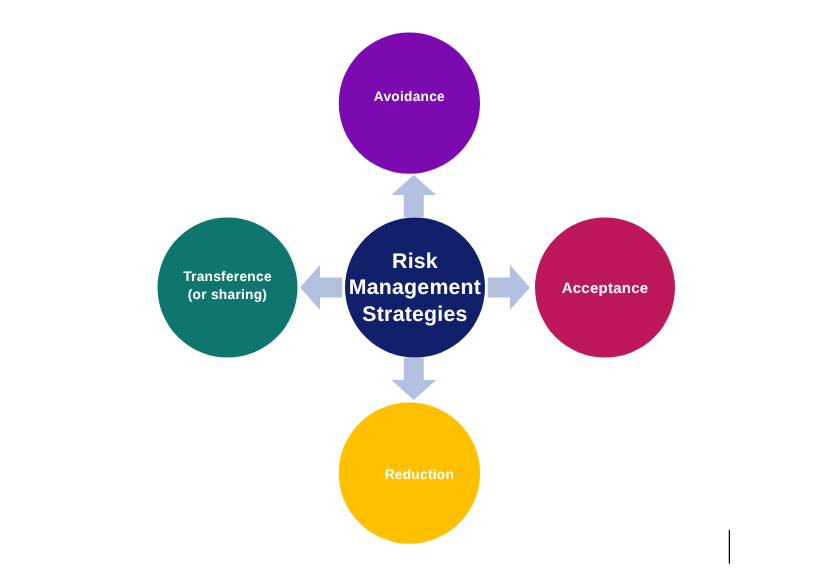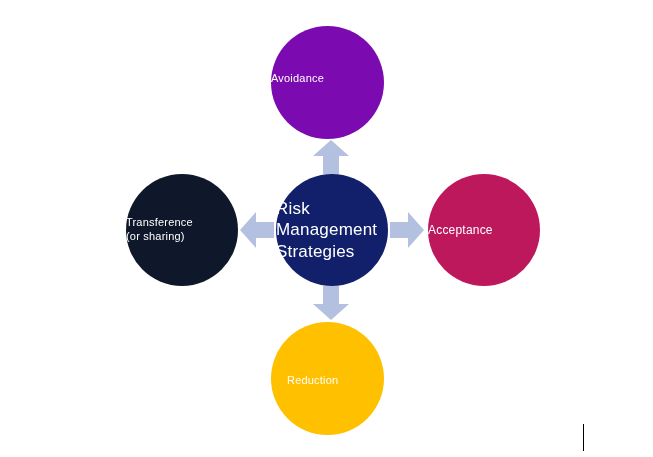--- a/index.html
+++ b/index.html
@@ -16,23 +16,23 @@
     height: 457px;
     background: #ffffff;
     overflow: hidden;
   }
   .node {
     position: absolute;
     border-radius: 50%;
     display: flex;
     align-items: center;
     justify-content: center;
-    text-align: left;
+    text-align: center;
     color: #ffffff;
-    font-weight: normal;
+    font-weight: bold;
     line-height: 1.25;
     letter-spacing: 0.2px;
     box-sizing: border-box;
   }
   .node-label {
     display: block;
     width: 100%;
     white-space: pre-line;
   }
 
@@ -70,21 +70,21 @@
     z-index: 2;
   }
   #node-bottom .node-label { transform: translateY(2px); padding-left: 16px; }
 
   
   #node-left {
     left: 126px;
     top: 174px;
     width: 112px;
     height: 112px;
-    background: #0f172a;
+    background: #0f766e;
     font-size: 11px;
     z-index: 2;
   }
 
   
   #node-right {
     left: 428px;
     top: 174px;
     width: 112px;
     height: 112px;

